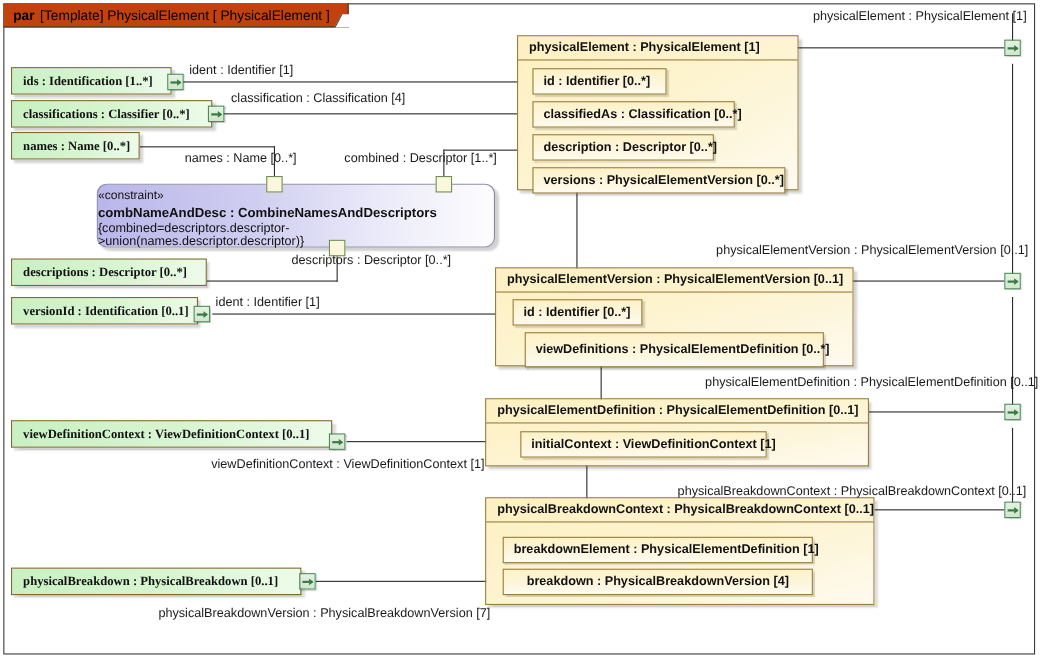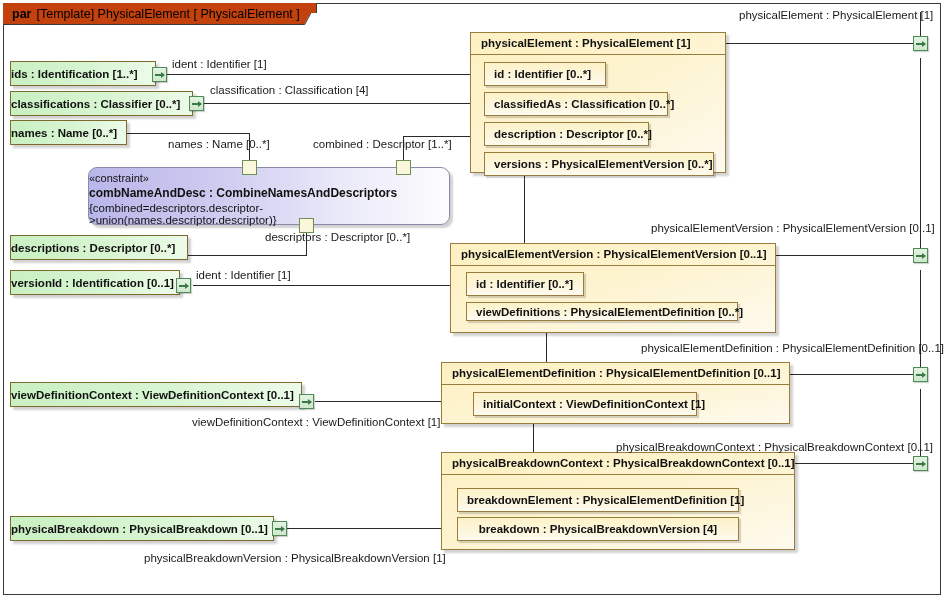--- a/index.html
+++ b/index.html
@@ -68,20 +68,22 @@
     white-space: nowrap;
     box-shadow: 3px 3px 2px rgba(0,0,0,0.18);
   }
 
   
   .green {
     background: linear-gradient(to right, #c9f0c2 0%, #d8f5d2 55%, #ecfbe9 100%);
     border-color: #7d6a2c;
     display: flex;
     align-items: center;
+    padding-left: 10px;
+    font-family: Liberation Serif, serif;
   }
 
   
   .yellow-block {
     background: linear-gradient(to bottom right, #fdf0c2 0%, #fdf3ce 45%, #fefaee 100%);
     border: 1px solid #9a7d3c;
     box-shadow: 3px 3px 2px rgba(0,0,0,0.18);
     box-sizing: border-box;
     position: absolute;
   }
@@ -240,21 +242,21 @@
     <div class="bhdr">physicalElement : PhysicalElement [1]</div>
     <div class="prop" style="left:13px; top:29px; width:122px; height:24px;">id : Identifier [0..*]</div>
     <div class="prop" style="left:13px; top:59px; width:184px; height:24px;">classifiedAs : Classification [0..*]</div>
     <div class="prop" style="left:13px; top:89px; width:165px; height:24px;">description : Descriptor [0..*]</div>
     <div class="prop" style="left:13px; top:119px; width:230px; height:24px;">versions : PhysicalElementVersion [0..*]</div>
   </div>
 
   <div class="yellow-block" style="left:450px; top:243px; width:326px; height:90px;">
     <div class="bhdr">physicalElementVersion : PhysicalElementVersion [0..1]</div>
     <div class="prop" style="left:15px; top:28px; width:118px; height:24px;">id : Identifier [0..*]</div>
-    <div class="prop" style="left:15px; top:58px; width:272px; height:19px;">viewDefinitions : PhysicalElementDefinition [0..*]</div>
+    <div class="prop" style="left:26px; top:58px; width:272px; height:32px;">viewDefinitions : PhysicalElementDefinition [0..*]</div>
   </div>
 
   <div class="yellow-block" style="left:441px; top:362px; width:349px; height:62px;">
     <div class="bhdr">physicalElementDefinition : PhysicalElementDefinition [0..1]</div>
     <div class="prop" style="left:31px; top:29px; width:224px; height:24px;">initialContext : ViewDefinitionContext [1]</div>
   </div>
 
   <div class="yellow-block" style="left:441px; top:452px; width:354px; height:98px;">
     <div class="bhdr">physicalBreakdownContext : PhysicalBreakdownContext [0..1]</div>
     <div class="prop" style="left:15px; top:35px; width:282px; height:24px;">breakdownElement : PhysicalElementDefinition [1]</div>
@@ -313,20 +315,20 @@
       <span class="arr"></span>
     </div>
 
   <div class="lbl" style="left:172px; top:58px;">ident : Identifier [1]</div>
   <div class="lbl" style="left:210px; top:84px;">classification : Classification [4]</div>
   <div class="lbl" style="left:168px; top:138px;">names : Name [0..*]</div>
   <div class="lbl" style="left:313px; top:138px;">combined : Descriptor [1..*]</div>
   <div class="lbl" style="left:265px; top:231px;text-align:right;">descriptors : Descriptor [0..*]</div>
   <div class="lbl" style="left:196px; top:269px;">ident : Identifier [1]</div>
   <div class="lbl" style="left:192px; top:416px;">viewDefinitionContext : ViewDefinitionContext [1]</div>
-  <div class="lbl" style="left:144px; top:552px;">physicalBreakdownVersion : PhysicalBreakdownVersion [1]</div>
+  <div class="lbl" style="left:144px; top:552px;">physicalBreakdownVersion : PhysicalBreakdownVersion [7]</div>
 
   <div class="lbl" style="left:739px; top:9px;">physicalElement : PhysicalElement [1]</div>
   <div class="lbl" style="left:651px; top:222px;">physicalElementVersion : PhysicalElementVersion [0..1]</div>
   <div class="lbl" style="left:641px; top:342px;">physicalElementDefinition : PhysicalElementDefinition [0..1]</div>
   <div class="lbl" style="left:616px; top:441px;">physicalBreakdownContext : PhysicalBreakdownContext [0..1]</div>
 
 </div>
 
 </body></html>

